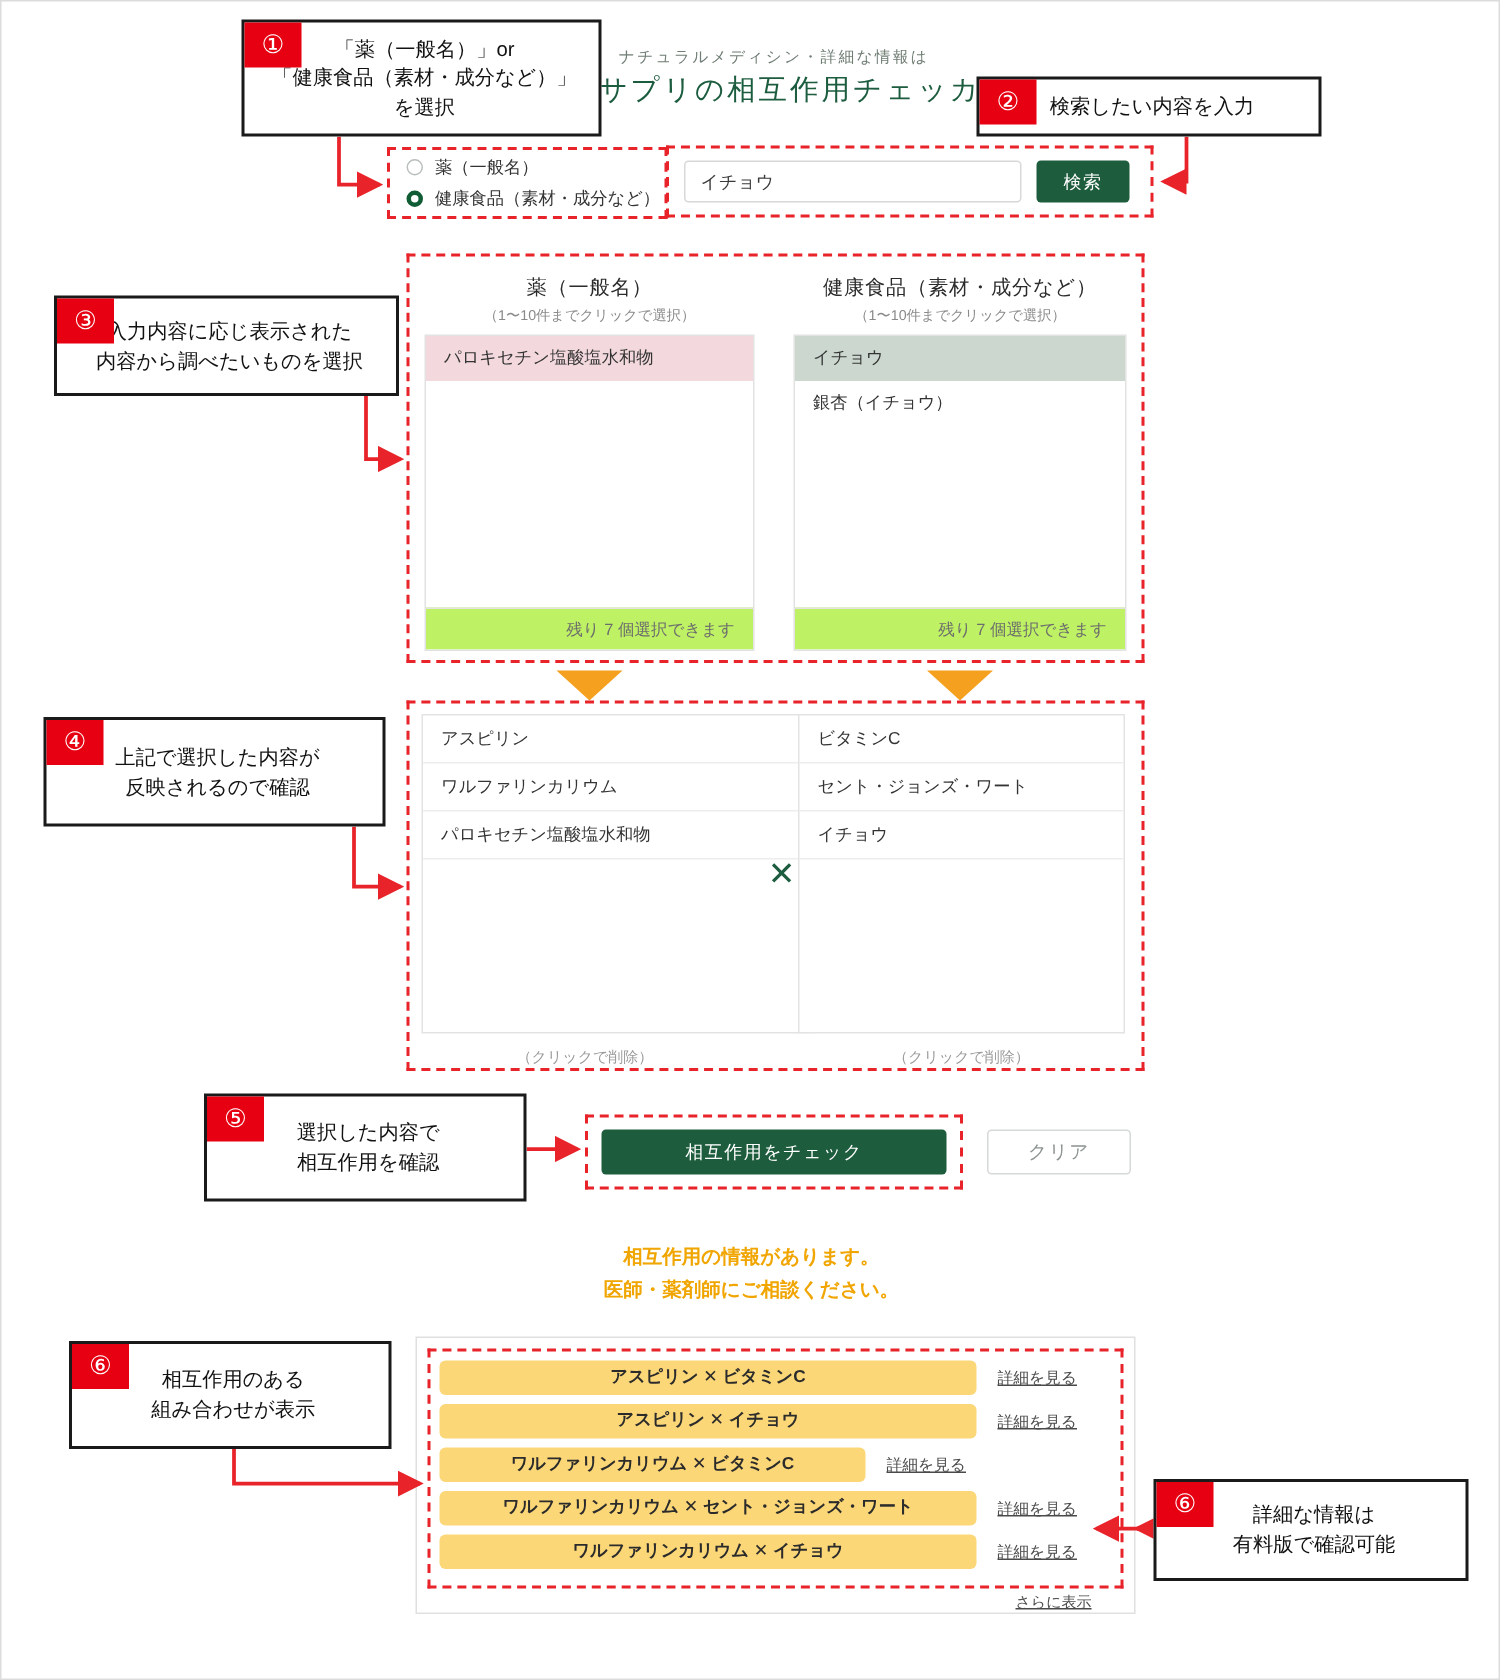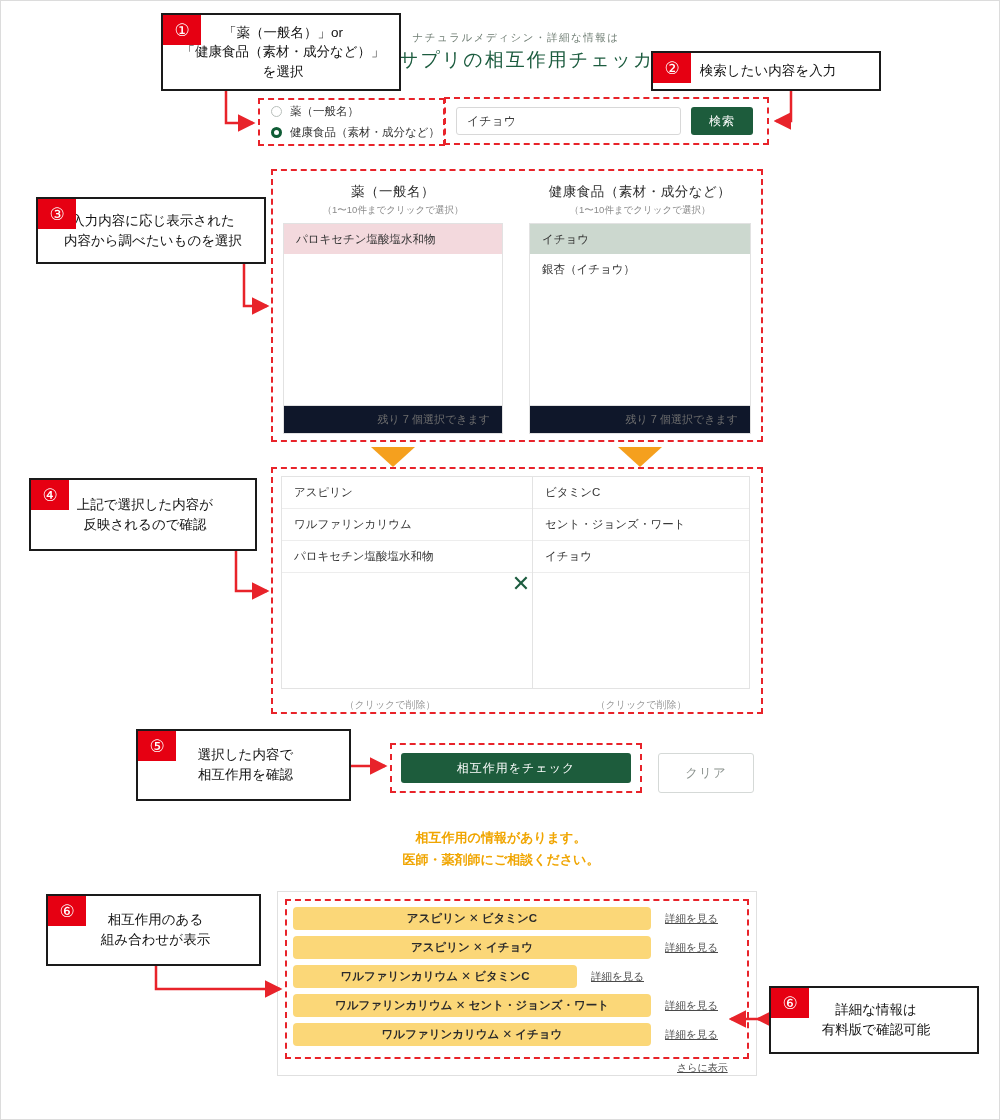--- a/index.html
+++ b/index.html
@@ -161,21 +161,21 @@
   }
   .listrow {
     font-size: 11.5px;
     color: #333;
     padding: 7px 12px;
     line-height: 1.4;
   }
   .listrow.sel-drug { background: #f3d9dd; }
   .listrow.sel-supp { background: #ccd8cf; }
   .list-foot {
-    background: #0f172a;
+    background: #bef264;
     border-top: 1px solid #e2e2e2;
     font-size: 11px;
     color: #6d6d6d;
     text-align: right;
     padding: 6px 12px;
     box-sizing: border-box;
   }
 
   
   .selbox {
@@ -315,21 +315,21 @@
 
   <div class="abs selbox" style="left:531px; top:475px; width:218px; height:213px;">
     <div class="selrow">ビタミンC</div>
     <div class="selrow">セント・ジョンズ・ワート</div>
     <div class="selrow">イチョウ</div>
   </div>
   <div class="abs sel-caption" style="left:531px; top:692px; width:218px;">（クリックで削除）</div>
 
   <button class="abs btn-green" style="left:400px; top:752px; width:230px; height:30px;">相互作用をチェック</button>
   <div class="dashed" style="left:389px; top:742px; width:252px; height:50px;"></div>
-  <button class="abs btn-outline" style="left:657px; top:752px; width:96px; height:40px;">クリア</button>
+  <button class="abs btn-outline" style="left:657px; top:752px; width:96px; height:30px;">クリア</button>
 
   <div class="abs alert-msg" style="left:250px; top:826px; width:500px;">相互作用の情報があります。
 医師・薬剤師にご相談ください。</div>
 
   <div class="abs result-card" style="left:276px; top:890px; width:480px; height:185px;">
   </div>
   <div class="dashed" style="left:284px; top:898px; width:464px; height:160px;"></div>
 
   <div class="abs" style="left:292px; top:906px; width:450px;">
     <div class="res-row">

